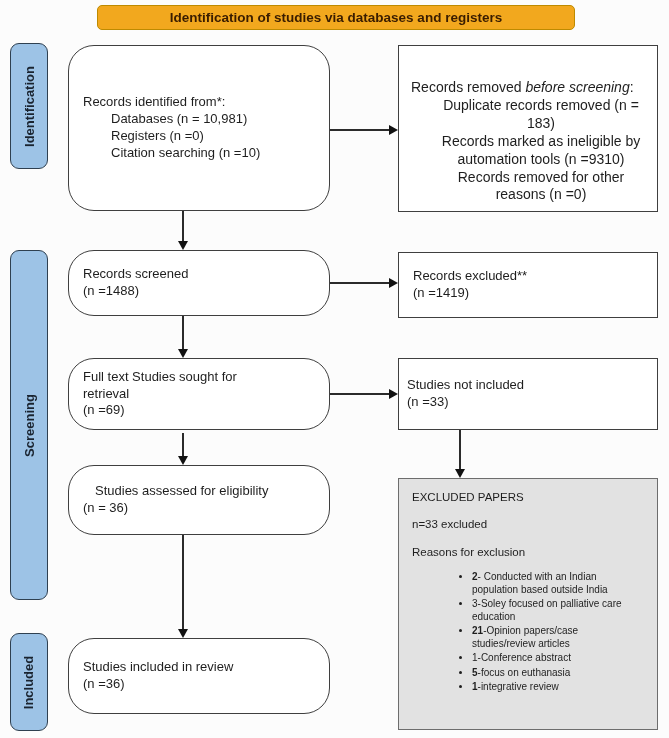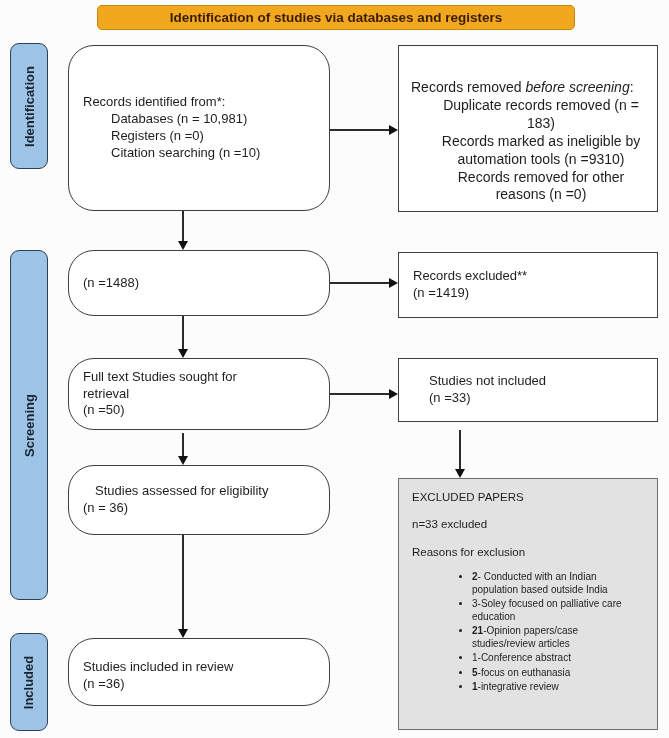--- a/index.html
+++ b/index.html
@@ -33,24 +33,24 @@
   .col-r{left:398px;width:260px;}
   .center-v{display:flex;flex-direction:column;justify-content:center;}
   .box .indent{padding-left:28px;}
 
   .box-identified{top:45px;height:166px;padding-left:14px;padding-right:8px;}
   .box-removed{top:45px;height:167px;padding:33px 8px 0 12px;font-size:14px;line-height:1.28;}
   .box-removed .item{padding-left:22px;text-align:center;}
   .box-screened{top:250px;height:66px;padding-left:14px;}
   .box-recexcluded{top:252px;height:66px;padding-left:14px;}
   .box-sought{top:358px;height:72px;padding-left:14px;}
-  .box-notincluded{top:358px;height:64px;padding-left:30px;}
+  .box-notincluded{top:358px;height:72px;padding-left:8px;}
   .box-assessed{top:465px;height:70px;padding-left:14px;}
   .box-assessed .l1{padding-left:12px;}
-  .box-includedrev{top:638px;height:68px;padding:20px 8px 16px 14px;}
+  .box-includedrev{top:638px;height:76px;padding:20px 8px 16px 14px;}
 
   .box-exclpapers{top:478px;height:252px;background:var(--gray-bg);
     border:1.3px solid var(--gray-border);padding:11px 10px 0 13px;
     font-size:11.5px;line-height:1.25;}
   .box-exclpapers .gap{height:13px;}
   .box-exclpapers ul{margin:12px 0 0 48px;padding:0 4px 0 12px;font-size:10px;}
   .box-exclpapers li{margin-bottom:2px;}
   .rnum{font-weight:normal;}
   .rnum.bold{font-weight:bold;}
 
@@ -86,32 +86,33 @@
   </div>
 
   <div class="box col-r box-removed">
     <div><span>Records removed </span><i>before screening</i><span>:</span></div>
     <div class="item">Duplicate records removed (n = 183)</div>
     <div class="item">Records marked as ineligible by automation tools (n =9310)</div>
     <div class="item">Records removed for other reasons (n =0)</div>
   </div>
 
   <div class="box col-l center-v box-screened">
+    <div>Records screened</div>
     <div>(n =1488)</div>
   </div>
 
   <div class="box col-r center-v box-recexcluded">
     <div>Records excluded**</div>
     <div>(n =1419)</div>
   </div>
 
   <div class="box col-l center-v box-sought">
     <div>Full text Studies sought for</div>
     <div>retrieval</div>
-    <div>(n =50)</div>
+    <div>(n =69)</div>
   </div>
 
   <div class="box col-r center-v box-notincluded">
     <div>Studies not included</div>
     <div>(n =33)</div>
   </div>
 
   <div class="box col-l center-v box-assessed">
     <div class="l1">Studies assessed for eligibility</div>
     <div>(n = 36)</div>

